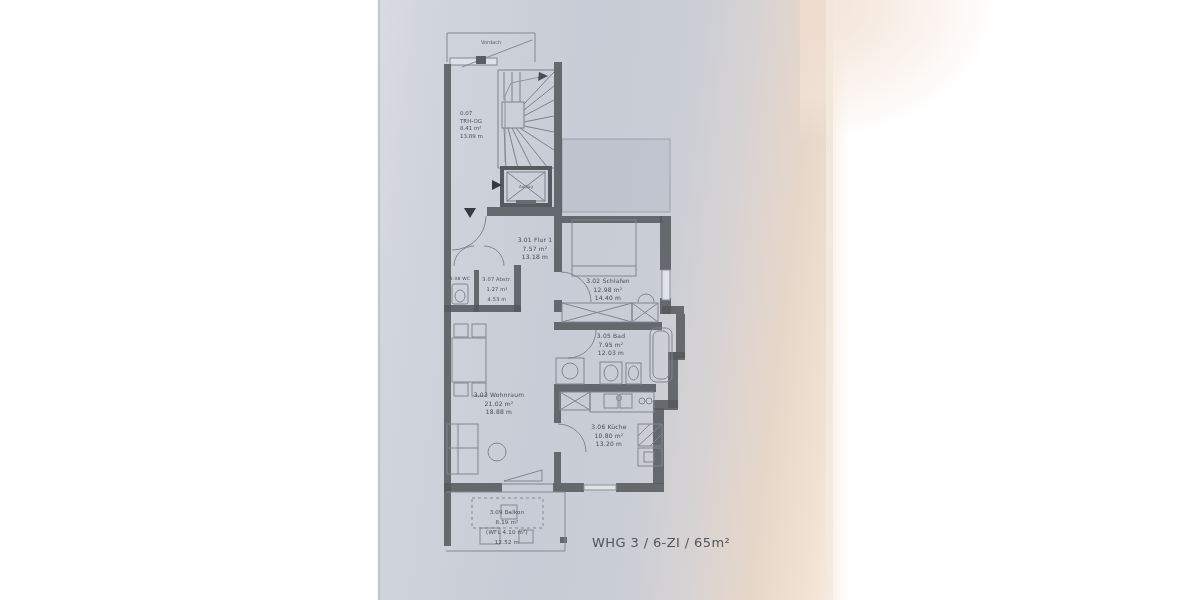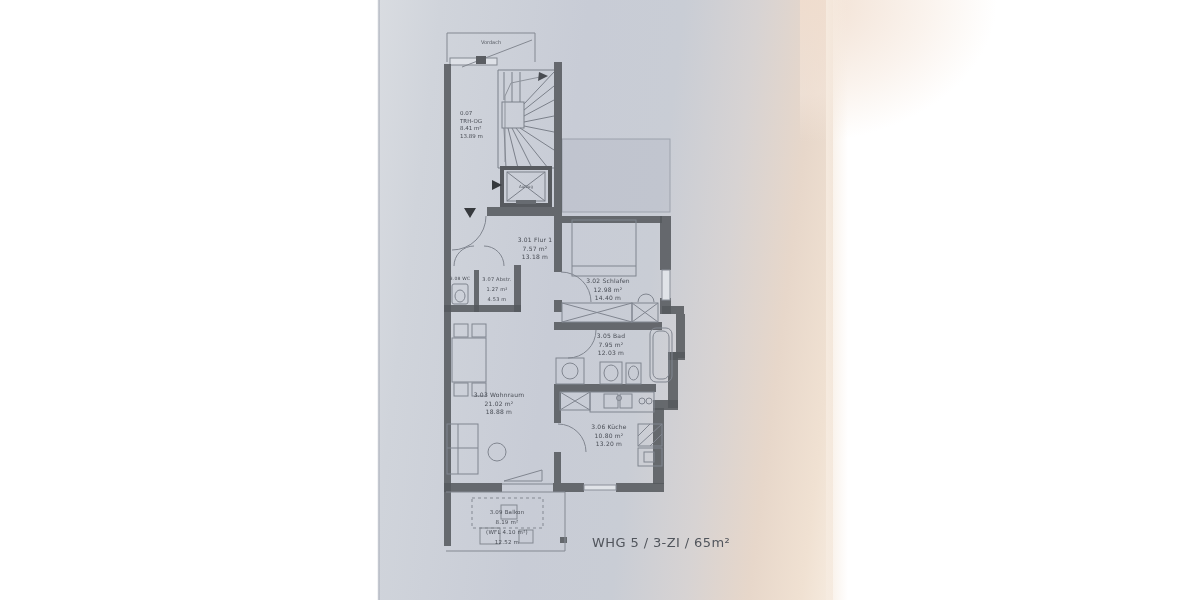--- a/index.html
+++ b/index.html
@@ -233,15 +233,15 @@
     <div>3.08 WC</div>
   </div>
 
   <div class="rl balkon-lbl" style="left:507px;top:507px">
     <div>3.09 Balkon</div>
     <div>8.19 m²</div>
     <div>(WFL 4.10 m²)</div>
     <div>12.52 m</div>
   </div>
 
-  <div id="plan-title">WHG 5 / 3-ZI / 65m²</div>
+  <div id="plan-title">WHG 3 / 6-ZI / 65m²</div>
 
 </div>
 
 </body></html>

